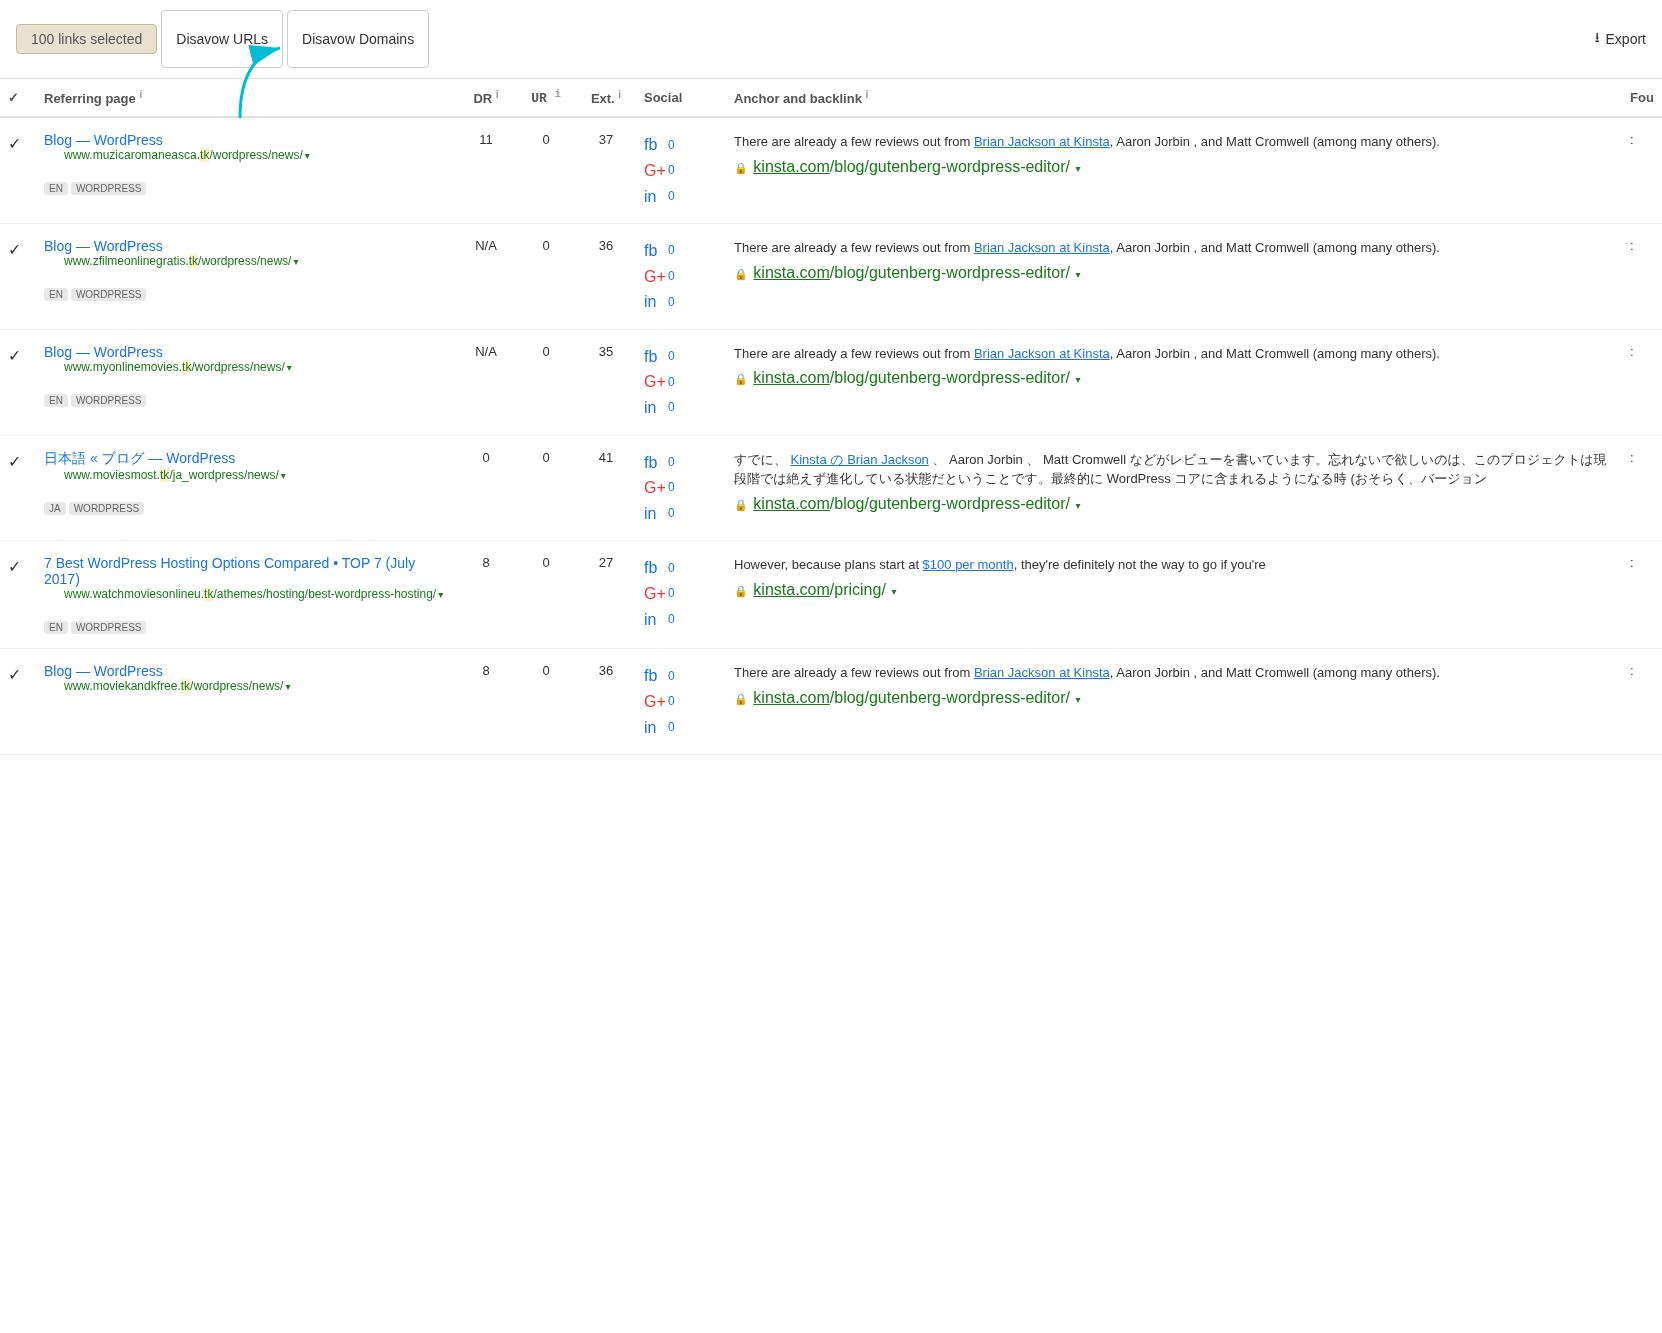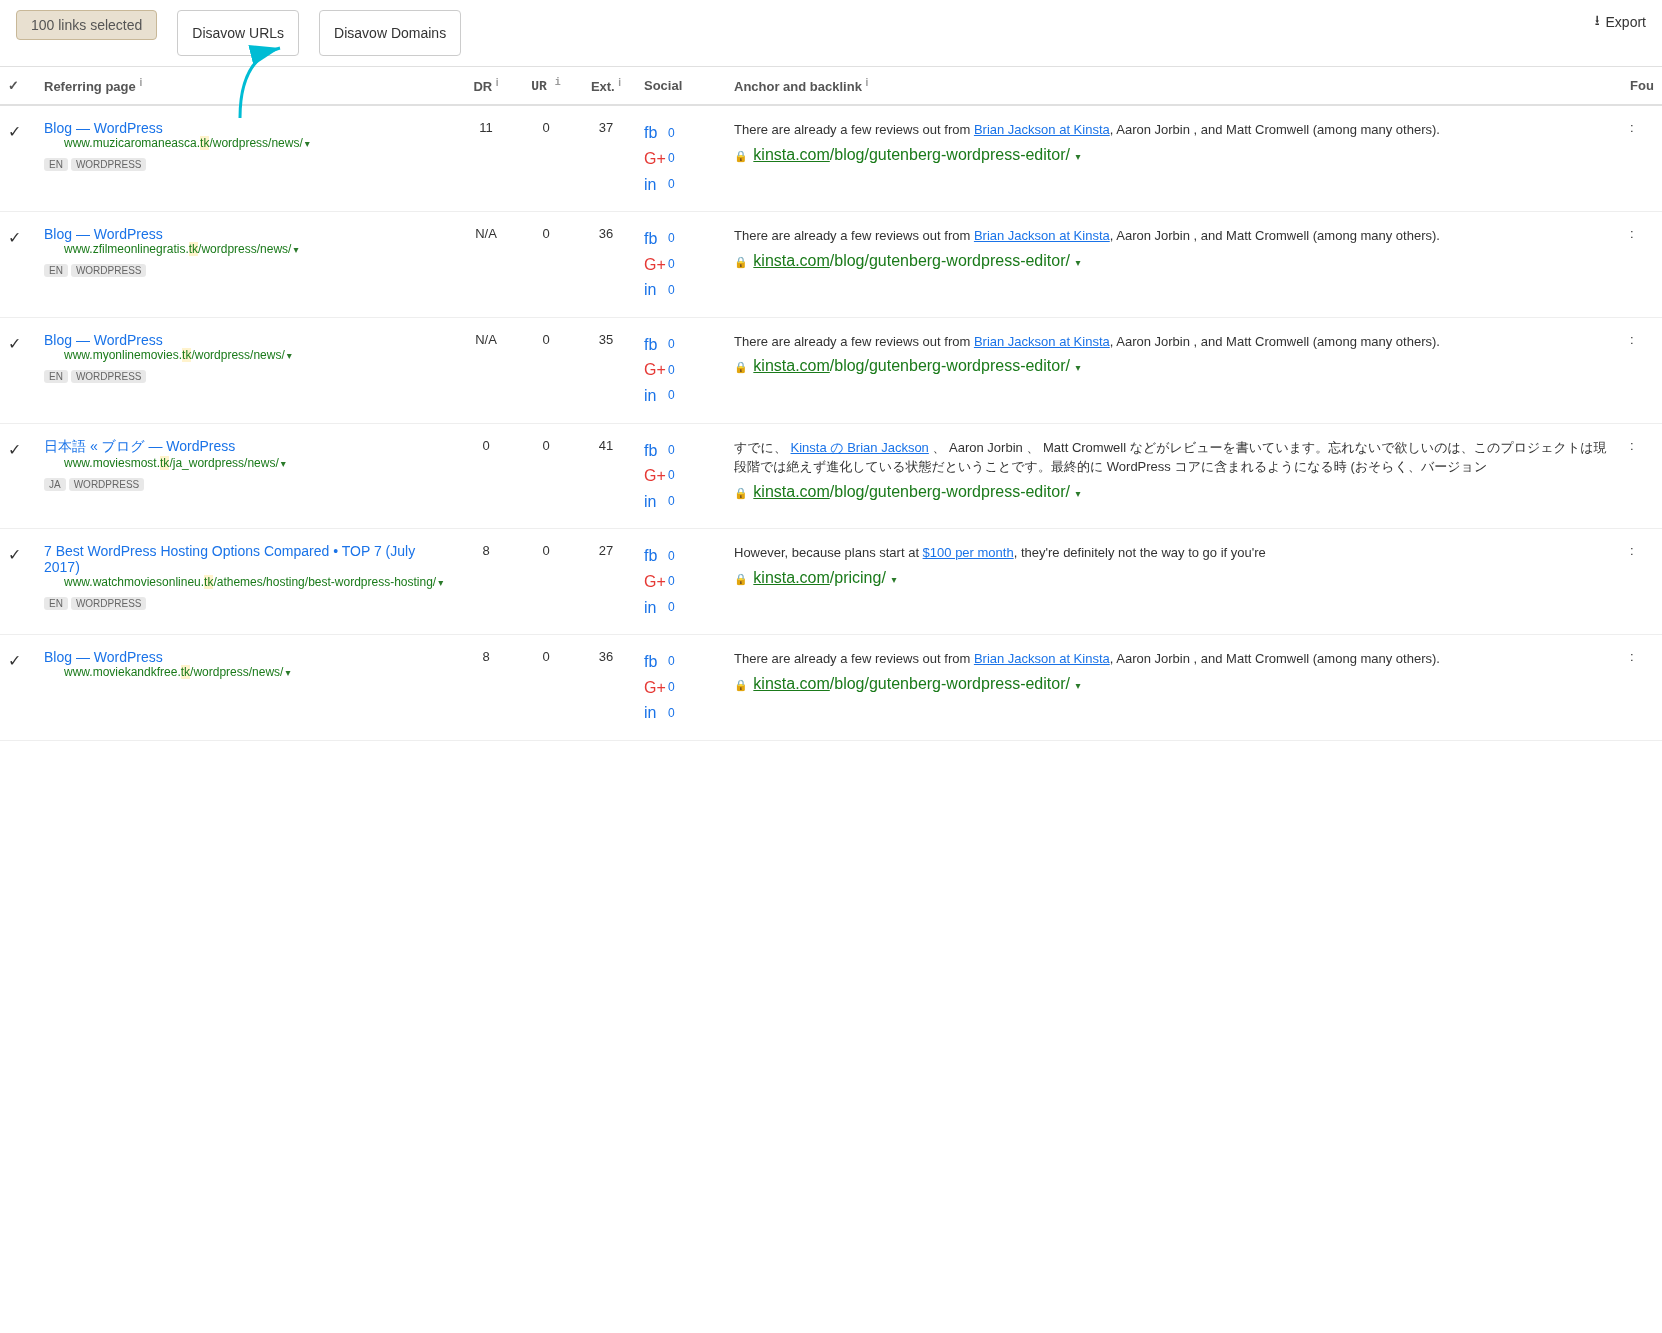--- a/index.html
+++ b/index.html
@@ -1,39 +1,39 @@
 <!DOCTYPE html>
 <html><head>
   <meta charset="utf-8">
   <style>
     * { box-sizing: border-box; margin: 0; padding: 0; }
     body { font-family: -apple-system, BlinkMacSystemFont, 'Segoe UI', sans-serif; font-size: 14px; color: #333; background: #fff; }
 
     
     .toolbar {
       display: flex;
-      align-items: flex-start;
+      align-items: center;
       padding: 10px 16px;
       border-bottom: 1px solid #e0e0e0;
       position: relative;
-      gap: 20px;
+      gap: 4px;
     }
     .selected-badge {
       background: #e8e0d0;
       border: 1px solid #c8b898;
       border-radius: 4px;
       padding: 6px 14px;
       font-size: 14px;
       color: #555;
     }
     .toolbar-btn {
       background: #fff;
       border: 1px solid #ccc;
       border-radius: 4px;
-      padding: 14px 14px;
+      padding: 20px 14px;
       font-size: 14px;
       cursor: pointer;
       color: #333;
     }
     .export-btn {
       margin-left: auto;
       display: flex;
       align-items: center;
       gap: 6px;
       background: none;
@@ -84,21 +84,21 @@
     .page-url { color: #1a7a1a; font-size: 12px; margin-left: 20px; }
     .page-url-highlight { background: #fff3cd; }
     .url-arrow { color: #2a7a2a; font-size: 10px; margin-left: 2px; }
     .tag {
       display: inline-block;
       background: #e8e8e8;
       border-radius: 3px;
       padding: 1px 5px;
       font-size: 10px;
       color: #666;
-      margin-top: 4px;
+      margin-top: 16px;
       margin-right: 3px;
     }
 
     .social-row { display: flex; align-items: center; gap: 4px; line-height: 1.6; }
     .social-label { color: #1a73e8; font-size: 16px; width: 20px; }
     .social-label.gplus { color: #e53935; }
     .social-num { color: #1a73e8; font-size: 12px; }
 
     .anchor-text { font-size: 13px; color: #333; line-height: 1.5; }
     .anchor-link { color: #1a73e8; }

